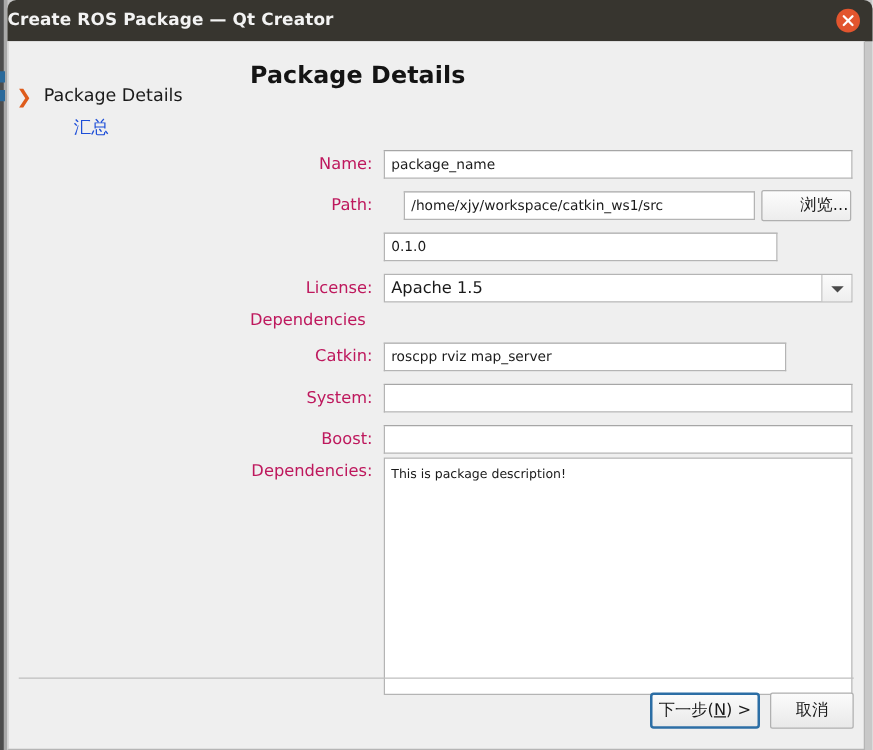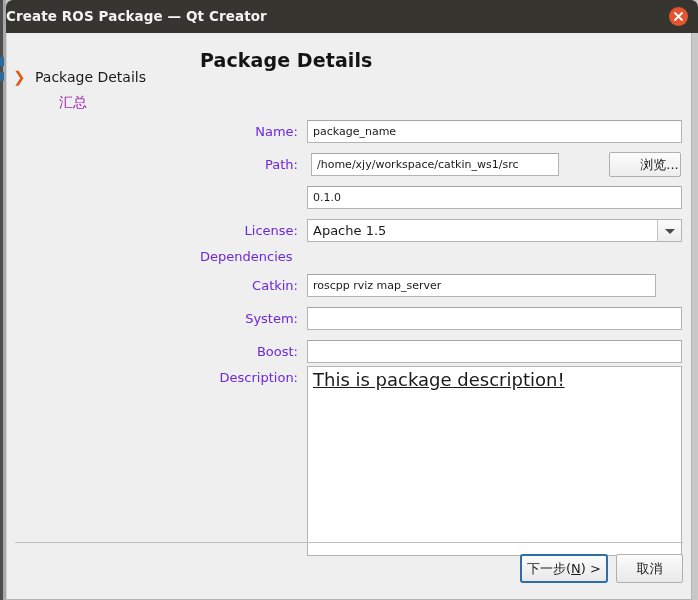--- a/index.html
+++ b/index.html
@@ -97,21 +97,21 @@
   }
   .side-item {
     position: absolute;
     left: 0;
     height: 22px;
     line-height: 22px;
     font-size: 14px;
     white-space: nowrap;
   }
   #side-item-0 { top: 33px; left: 28px; }
-  #side-item-1 { top: 58px; left: 52px; color: #a21caf; text-align: right; }
+  #side-item-1 { top: 58px; left: 52px; color: #1d4ed8; text-align: right; }
   #side-chevron {
     position: absolute;
     left: -22px; top: 0;
     width: 18px; height: 22px;
     line-height: 22px;
     color: #de5c1c;
     font-size: 15px;
     font-weight: bold;
   }
   #side-label-0 { color: #1a1a1a; }
@@ -130,21 +130,21 @@
     color: #141414;
     letter-spacing: .1px;
   }
 
   
   .row-label {
     position: absolute;
     width: 98px;
     text-align: right;
     font-size: 13px;
-    color: #6d28d9;
+    color: #be185d;
     height: 18px;
     line-height: 18px;
     white-space: nowrap;
   }
   .field {
     position: absolute;
     box-sizing: border-box;
     background: #ffffff;
     border: 1px solid #b4b4b4;
     border-top-color: #a6a6a6;
@@ -162,23 +162,23 @@
   #label-path    { left: 9px;  top: 123px; }
   #label-version { left: 9px;  top: 156px; }
   #label-license { left: 9px;  top: 189px; }
   #label-deps    { left: 9px;  top: 215px; text-align: left; width: 120px; }
   #label-catkin  { left: 9px;  top: 244px; }
   #label-system  { left: 9px;  top: 277px; }
   #label-boost   { left: 9px;  top: 310px; }
   #label-desc    { left: 9px;  top: 336px; }
 
   #field-name    { left: 116px; top: 87px;  width: 375px; }
-  #field-path    { left: 120px; top: 120px; width: 248px; }
-  #field-version { left: 116px; top: 153px; width: 375px; }
-  #field-catkin  { left: 116px; top: 241px; width: 349px; }
+  #field-path    { left: 132px; top: 120px; width: 281px; }
+  #field-version { left: 116px; top: 153px; width: 315px; }
+  #field-catkin  { left: 116px; top: 241px; width: 322px; }
   #field-system  { left: 116px; top: 274px; width: 375px; }
   #field-boost   { left: 116px; top: 307px; width: 375px; }
 
   #browse-button {
     position: absolute;
     left: 418px; top: 119px;
     width: 72px; height: 25px;
     box-sizing: border-box;
     background: linear-gradient(#fcfcfc, #ededed);
     border: 1px solid #b0b0b0;
@@ -227,25 +227,24 @@
 
   
   #field-description {
     position: absolute;
     left: 116px; top: 333px;
     width: 375px; height: 190px;
     box-sizing: border-box;
     background: #ffffff;
     border: 1px solid #b4b4b4;
     padding: 4px 5px;
-    font-size: 18px;
+    font-size: 10px;
     color: #1a1a1a;
     line-height: 17px;
     overflow: hidden;
-    text-decoration: underline;
   }
 
   
   #separator {
     position: absolute;
     left: 8px; top: 509px;
     width: 668px; height: 1px;
     background: #bfbfbf;
   }
   .footer-button {
@@ -331,21 +330,21 @@
 
       <div class="row-label" id="label-deps">Dependencies</div>
       <div class="field" id="field-catkin" placeholder="">roscpp rviz map_server</div>
 
       <div class="row-label" id="label-system">System:</div>
       <div class="field" id="field-system" placeholder=""></div>
 
       <div class="row-label" id="label-boost">Boost:</div>
       <div class="field" id="field-boost" placeholder=""></div>
 
-      <div class="row-label" id="label-desc">Description:</div>
+      <div class="row-label" id="label-desc">Dependencies:</div>
       <div id="field-description" placeholder="">This is package description!</div>
 
     </div>
 
     <div id="separator"></div>
     <div class="footer-button" id="cancel-button">取消</div>
     <div class="footer-button" id="next-button">
       <span>下一步(</span><span class="mnemonic">N</span><span>) &gt;</span>
     </div>
 

